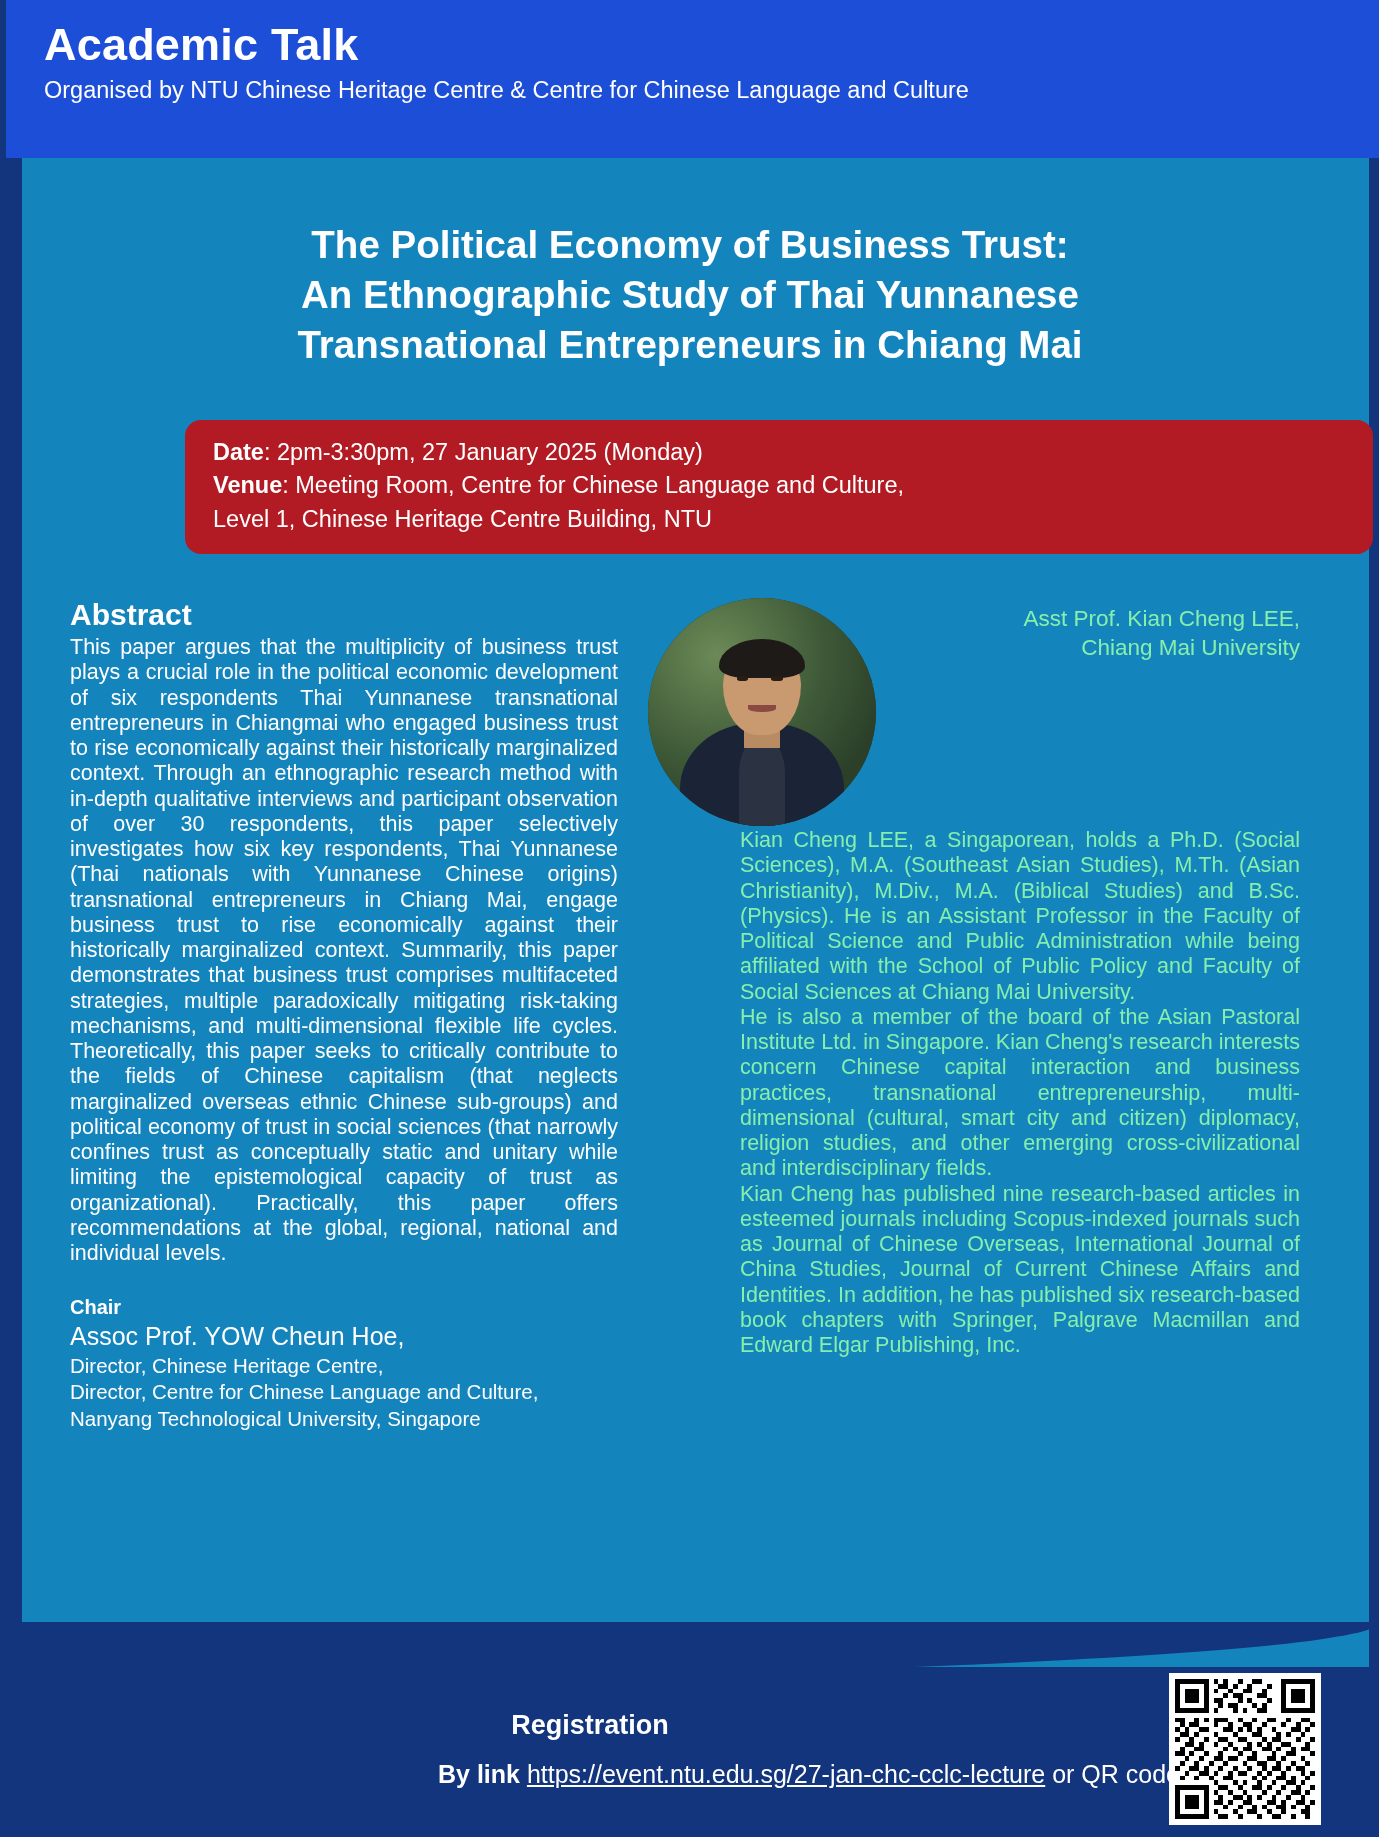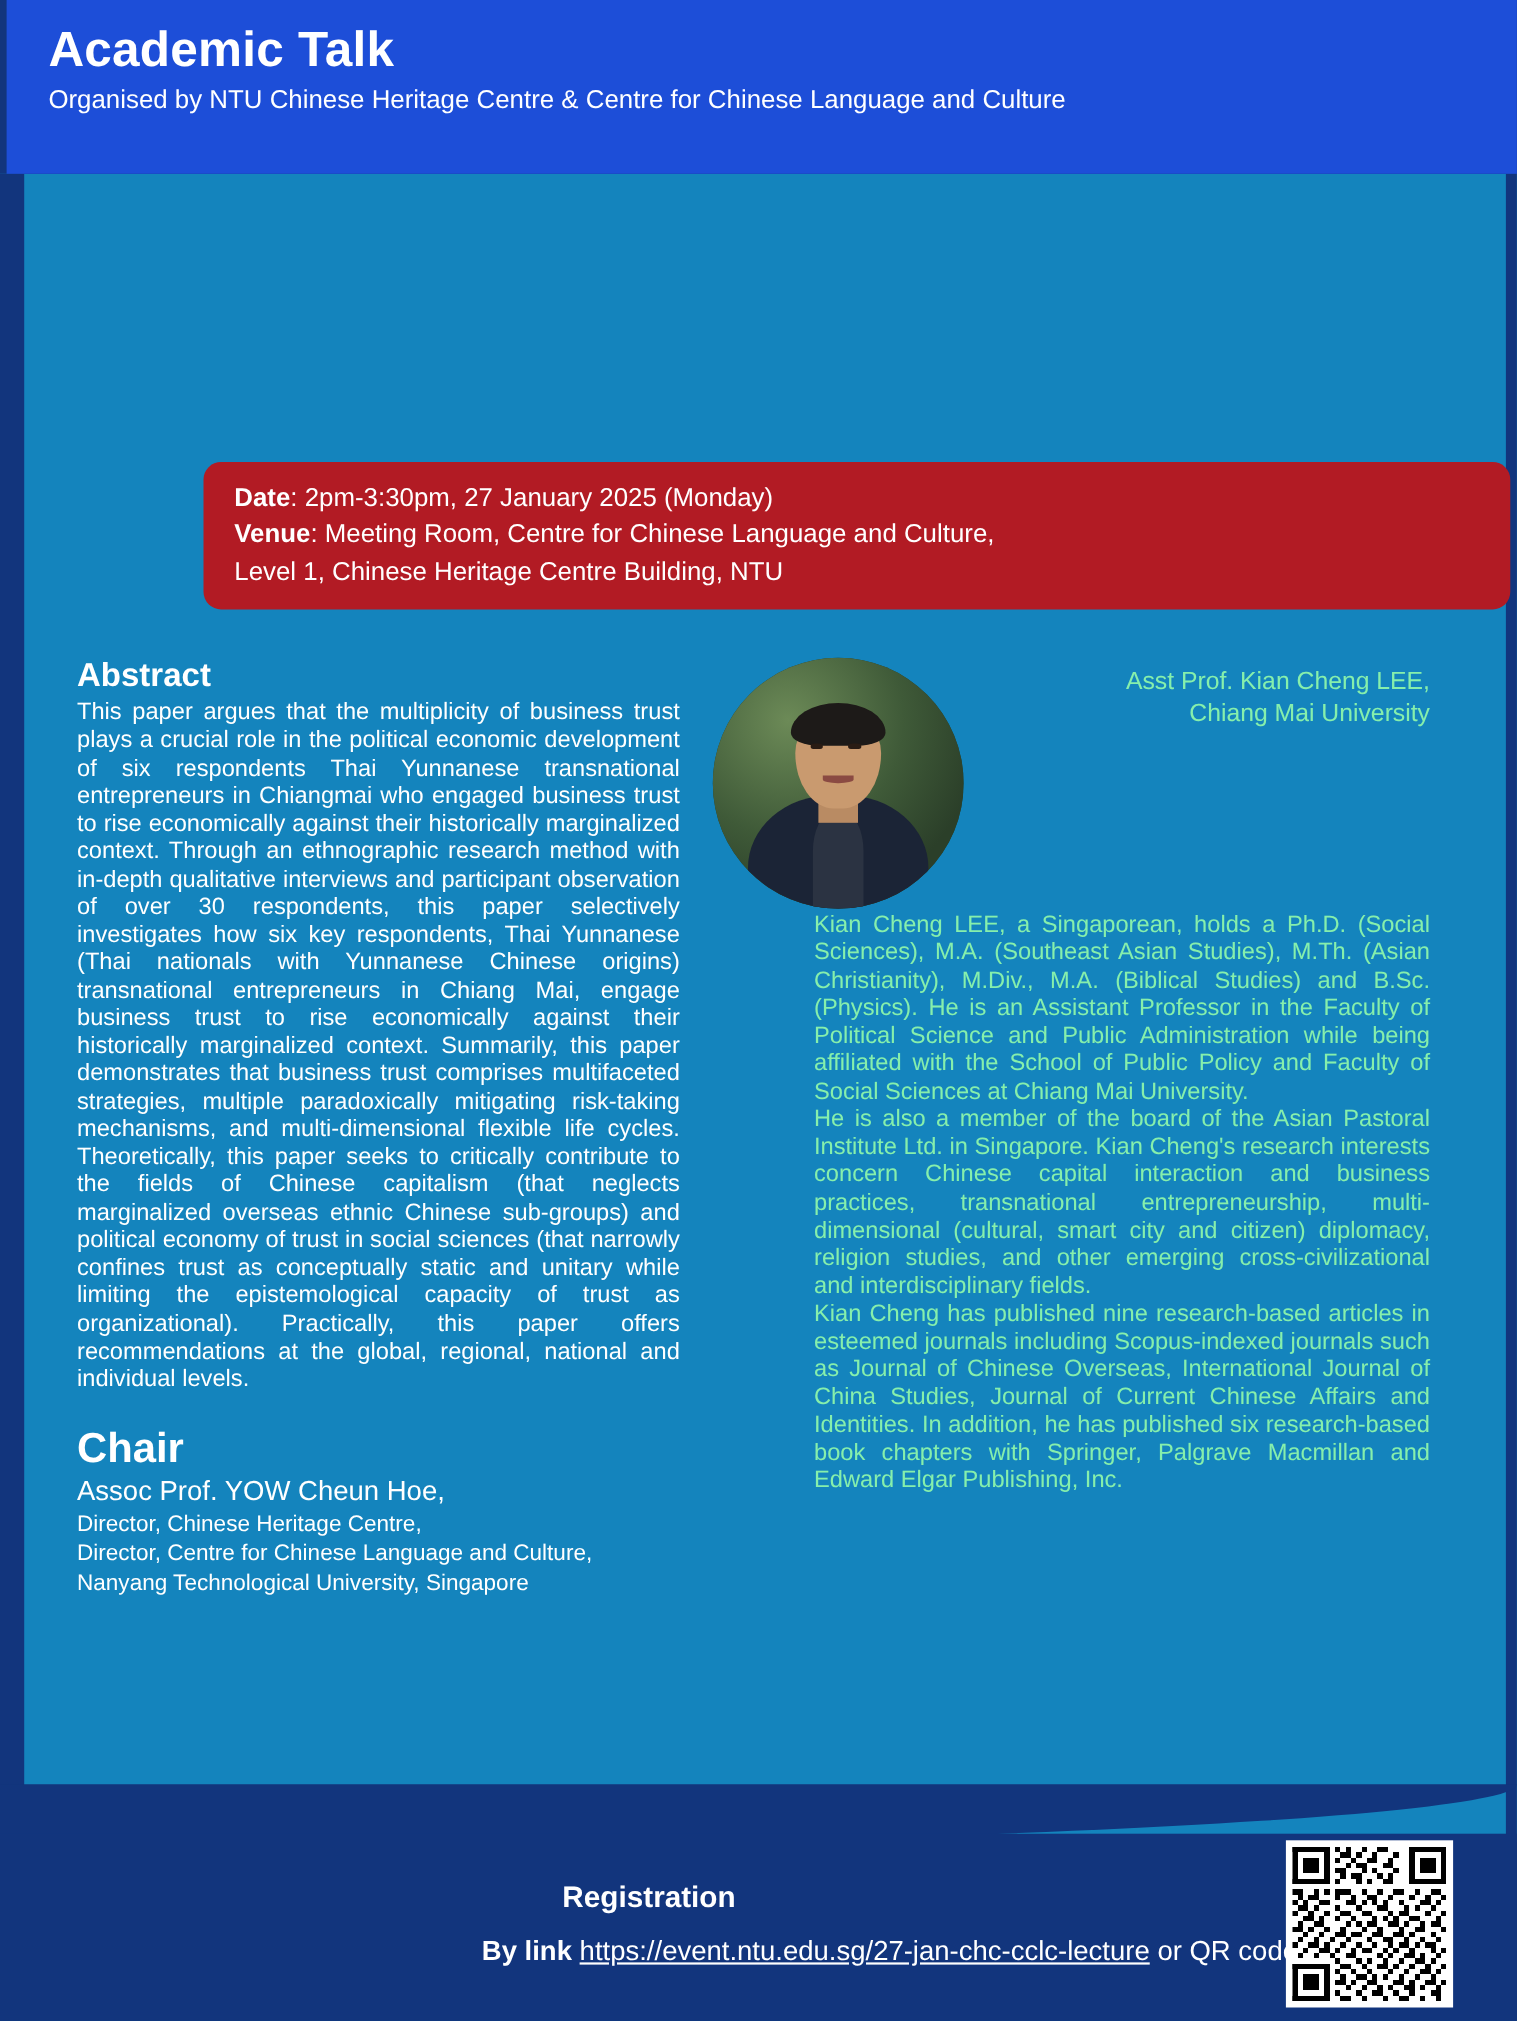--- a/index.html
+++ b/index.html
@@ -114,21 +114,21 @@
     margin: 0 0 4px 0;
     line-height: 1.1;
   }
   .abstract-text {
     font-size: 21.5px;
     line-height: 1.175;
     text-align: justify;
     margin: 0;
   }
   .chair-head {
-    font-size: 38px;
+    font-size: 20px;
     font-weight: bold;
     margin: 30px 0 2px 0;
   }
   .chair-name {
     font-size: 25px;
     margin: 0;
     line-height: 1.25;
   }
   .chair-line {
     font-size: 20.5px;
@@ -305,20 +305,25 @@
   <div class="left-strip"></div>
   <div class="right-strip"></div>
 
   <div class="header-band">
     <div class="header-inner">
       <div class="header-title">Academic Talk</div>
       <div class="header-sub">Organised by NTU Chinese Heritage Centre &amp; Centre for Chinese Language and Culture</div>
     </div>
   </div>
 
+  <div class="talk-title">
+    <div>The Political Economy of Business Trust:</div>
+    <div>An Ethnographic Study of Thai Yunnanese</div>
+    <div>Transnational Entrepreneurs in Chiang Mai</div>
+  </div>
 
   <div class="detail-box">
     <p class="detail-line"><b>Date</b><span>: 2pm-3:30pm, 27 January 2025 (Monday)</span></p>
     <p class="detail-line"><b>Venue</b><span>: Meeting Room, Centre for Chinese Language and Culture,</span></p>
     <p class="detail-line">Level 1, Chinese Heritage Centre Building, NTU</p>
   </div>
 
   <div class="col-left">
     <h2 class="section-head">Abstract</h2>
     <p class="abstract-text">This paper argues that the multiplicity of business trust plays a crucial role in the political economic development of six respondents Thai Yunnanese transnational entrepreneurs in Chiangmai who engaged business trust to rise economically against their historically marginalized context. Through an ethnographic research method with in-depth qualitative interviews and participant observation of over 30 respondents, this paper selectively investigates how six key respondents, Thai Yunnanese (Thai nationals with Yunnanese Chinese origins) transnational entrepreneurs in Chiang Mai, engage business trust to rise economically against their historically marginalized context. Summarily, this paper demonstrates that business trust comprises multifaceted strategies, multiple paradoxically mitigating risk-taking mechanisms, and multi-dimensional flexible life cycles. Theoretically, this paper seeks to critically contribute to the fields of Chinese capitalism (that neglects marginalized overseas ethnic Chinese sub-groups) and political economy of trust in social sciences (that narrowly confines trust as conceptually static and unitary while limiting the epistemological capacity of trust as organizational). Practically, this paper offers recommendations at the global, regional, national and individual levels.</p>

